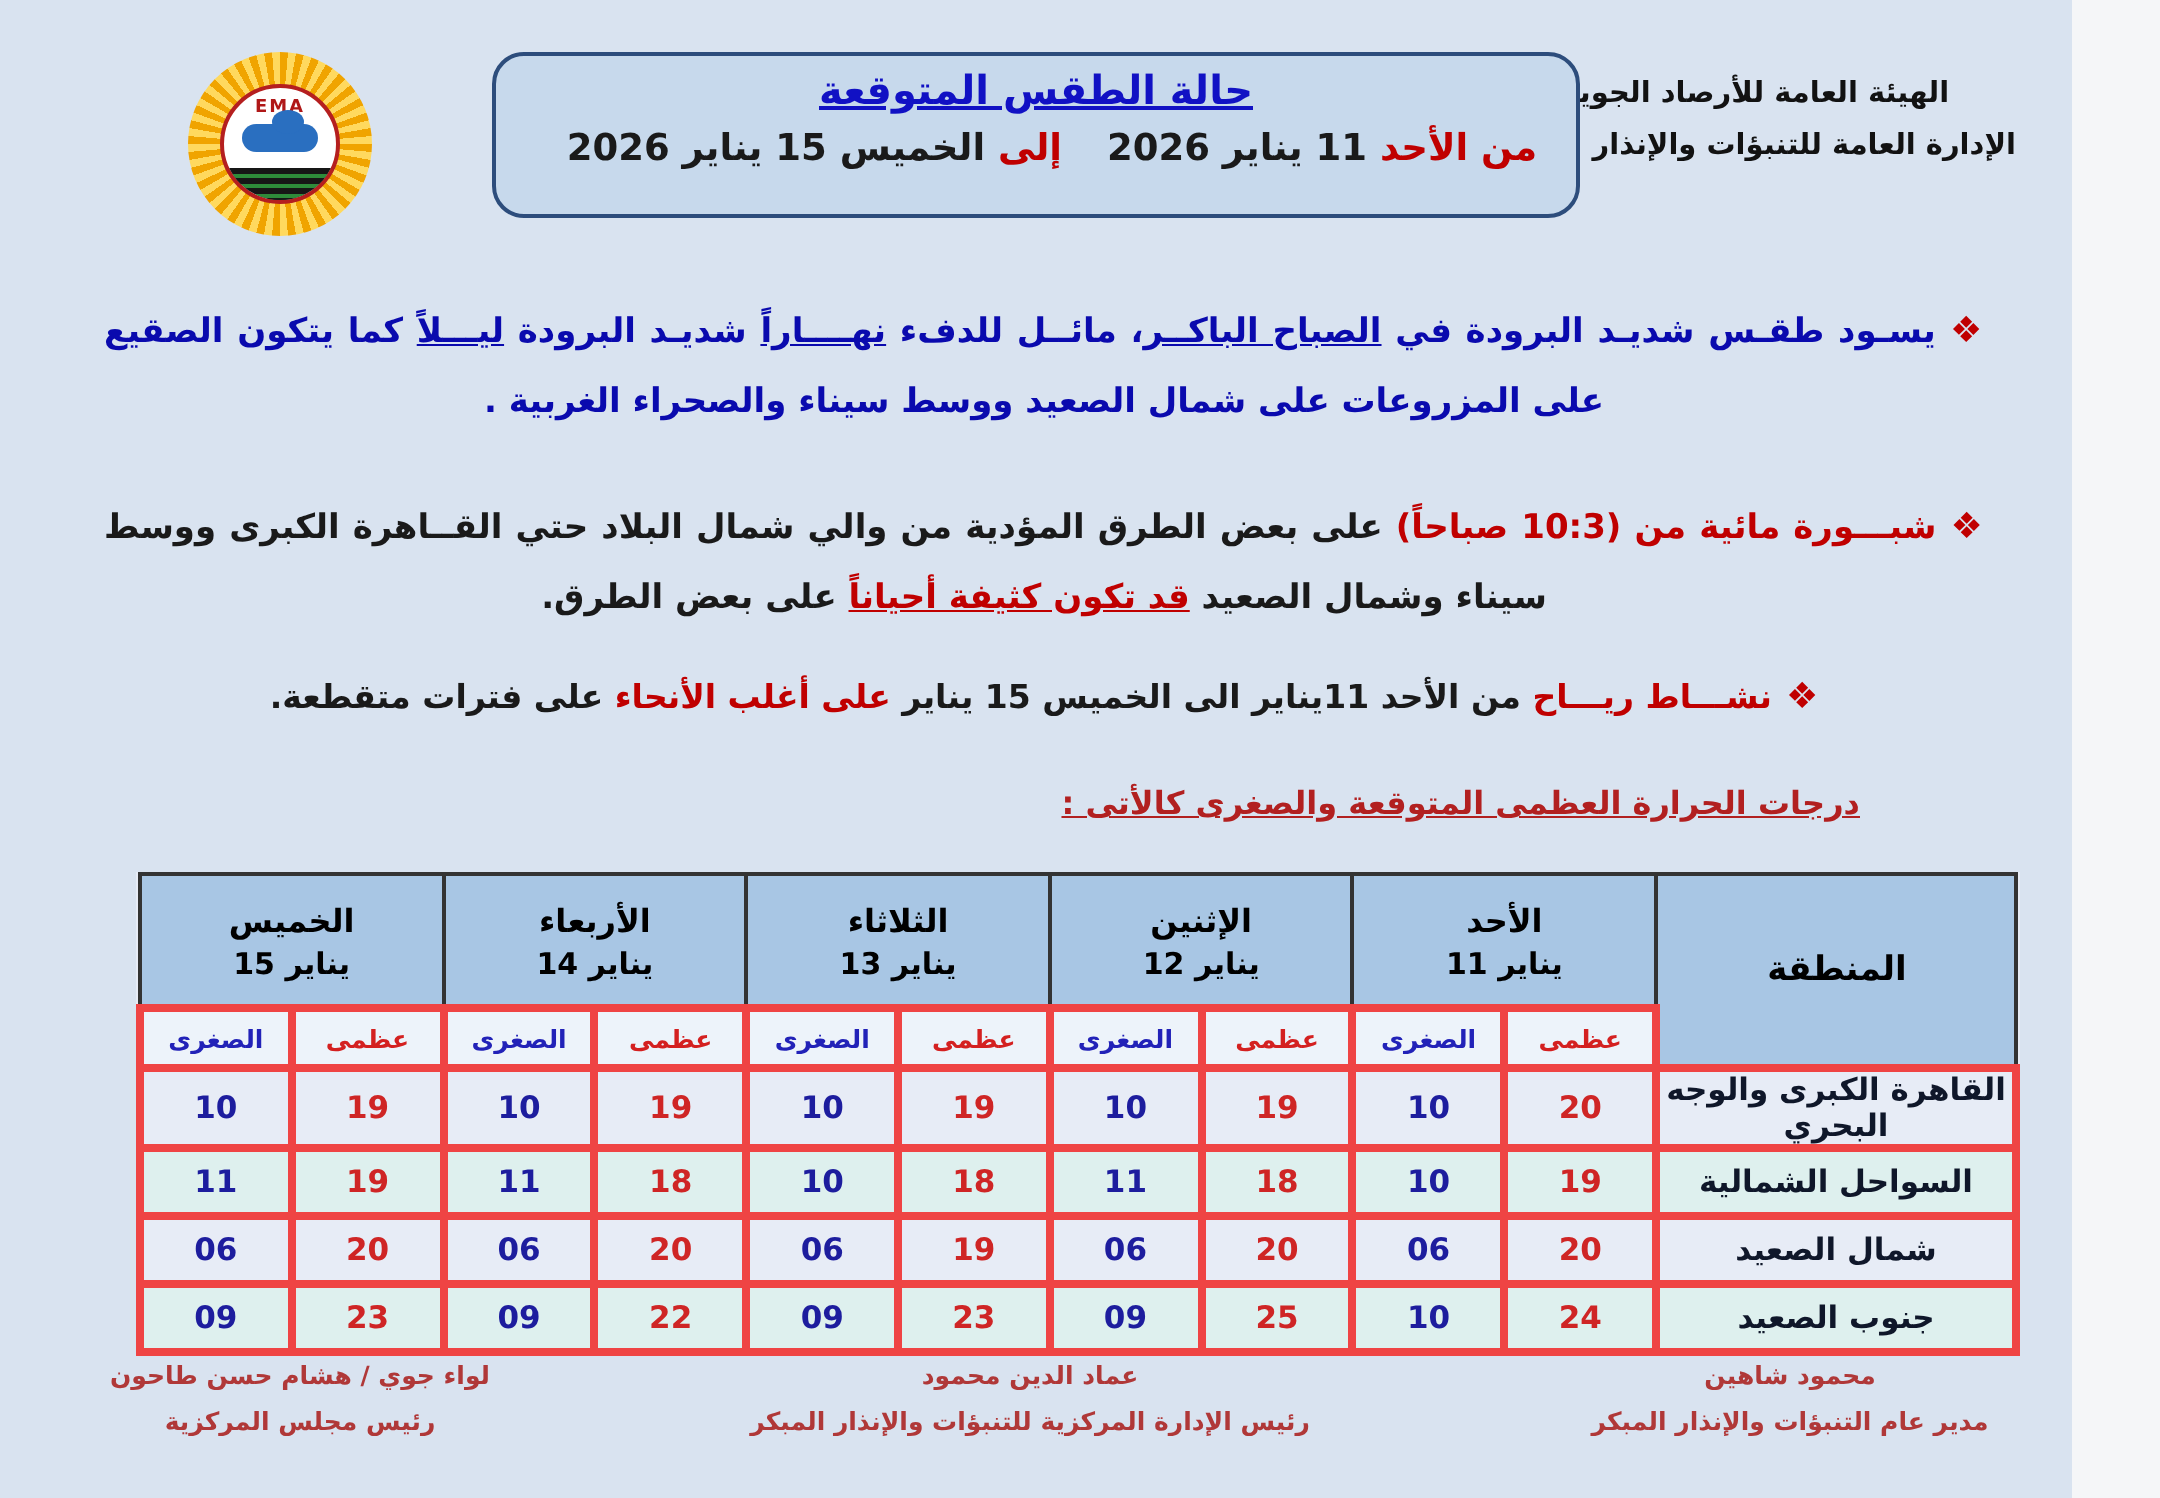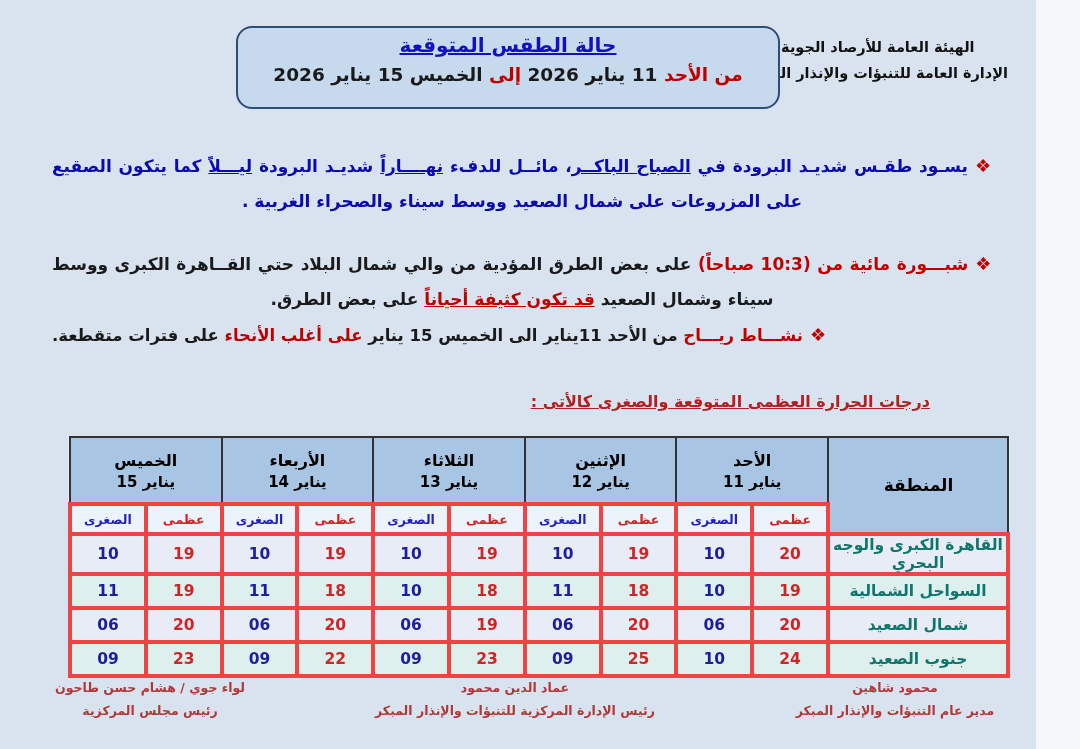--- a/index.html
+++ b/index.html
@@ -8,30 +8,30 @@
     background:#d9e3f0;font-family:"DejaVu Sans",sans-serif;direction:rtl;
   }
   .white-strip{position:absolute;top:0;right:0;width:44px;height:749px;background:#f5f6f8;}
 
   
   .org{
     position:absolute;top:34px;right:72px;text-align:center;
     font-size:14.5px;font-weight:bold;color:#121212;line-height:1.8;
   }
   .title-box{
-    position:absolute;top:26px;right:300px;width:540px;height:74px;
+    position:absolute;top:26px;right:290px;width:540px;height:74px;
     background:#c7d9ec;border:2.5px solid #2d4d7c;border-radius:16px;
     text-align:center;padding-top:5px;box-sizing:content-box;
   }
   .title-box .ttl{
     color:#1111c4;font-size:20px;font-weight:bold;text-decoration:underline;
   }
   .title-box .date-line{font-size:18.5px;font-weight:bold;margin-top:7px;}
   .rd{color:#c00000;}
-  .blk{color:#1a1a1a;}
+  .blk{color:#1a1a1a;margin-left:16px;}
 
   
   .logo{position:absolute;top:26px;left:94px;width:92px;height:92px;}
   .sun{
     width:92px;height:92px;border-radius:50%;
     background:repeating-conic-gradient(#f0a400 0deg 5deg,#ffd95e 5deg 10deg);
   }
   .globe{
     position:absolute;top:16px;left:16px;width:60px;height:60px;border-radius:50%;
     overflow:hidden;border:2px solid #b51f1f;background:#ffffff;box-sizing:border-box;
@@ -49,21 +49,21 @@
     background-image:repeating-linear-gradient(180deg,#161616 0 3px,#2e8b3a 3px 5px);
   }
 
   
   .bullet{position:absolute;right:88px;width:940px;font-weight:bold;}
   .dmd{color:#c00000;font-size:18px;margin-left:7px;}
   .b1{top:148px;color:#0a0aae;font-size:17px;line-height:2.0;text-align:justify;text-align-last:center;}
   .b1 .u{text-decoration:underline;}
   .b2{top:246px;color:#1a1a1a;font-size:17px;line-height:2.0;text-align:justify;text-align-last:center;}
   .b2 .ru{color:#c00000;text-decoration:underline;}
-  .b3{top:324px;color:#1a1a1a;font-size:16.5px;text-align:left;}
+  .b3{top:338px;color:#1a1a1a;font-size:16.5px;text-align:center;}
 
   .tbl-heading{
     position:absolute;top:392px;right:150px;
     font-size:16px;font-weight:bold;color:#b22020;text-decoration:underline;
   }
 
   
   .temp-table{
     position:absolute;top:436px;right:70px;width:942px;
     border-collapse:collapse;table-layout:fixed;background:#e7ecf6;
@@ -75,21 +75,21 @@
   .day-h .dname{font-size:16px;line-height:1.5;}
   .day-h .ddate{font-size:15px;direction:ltr;}
   .sub-h{background:#edf3fa;height:26px;font-size:12.5px;font-weight:bold;}
   .sub-h.mx{color:#d42020;}
   .sub-h.mn{color:#2222b8;}
   .temp-table tbody td{height:30px;font-size:15.5px;font-weight:bold;}
   .temp-table tbody tr:nth-child(odd){background:#e7ecf6;}
   .temp-table tbody tr:nth-child(even){background:#def0ee;}
   td.mx{color:#cf2525;}
   td.mn{color:#1d1d9e;}
-  td.region-name{font-size:14.5px;font-weight:bold;color:#0f766e;}
+  td.region-name{font-size:14.5px;font-weight:bold;color:#0f172a;}
 
   
   .sig{
     position:absolute;top:676px;text-align:center;color:#b03838;
     font-weight:bold;font-size:12.5px;line-height:1.85;
   }
   .sig-right{right:60px;width:250px;}
   .sig-center{right:415px;width:300px;}
   .sig-left{left:25px;width:250px;}
 </style>
@@ -104,20 +104,28 @@
     <div>الإدارة العامة للتنبؤات والإنذار المبكر</div>
   </div>
 
   <div class="title-box">
     <div class="ttl">حالة الطقس المتوقعة</div>
     <div class="date-line">
       <span class="rd">من الأحد</span><span class="blk"> 11 يناير 2026 </span><span class="rd">إلى</span><span class="blk"> الخميس 15 يناير 2026</span>
     </div>
   </div>
 
+  <div class="logo">
+    <div class="sun"></div>
+    <div class="globe">
+      <div class="ema-txt">EMA</div>
+      <div class="cloud"></div>
+      <div class="band-bottom"></div>
+    </div>
+  </div>
 
   <div class="bullet b1">
     <span class="dmd">❖</span><span>يسـود طقـس شديـد البرودة في </span><span class="u">الصباح الباكــر</span><span>، مائــل للدفء </span><span class="u">نهــــاراً</span><span> شديـد البرودة </span><span class="u">ليـــلاً</span><span> كما يتكون الصقيع على المزروعات على شمال الصعيد ووسط سيناء والصحراء الغربية .</span>
   </div>
 
   <div class="bullet b2">
     <span class="dmd">❖</span><span class="rd">شبـــورة مائية من (10:3 صباحاً) </span><span>على بعض الطرق المؤدية من والي شمال البلاد حتي القــاهرة الكبرى ووسط سيناء وشمال الصعيد </span><span class="ru">قد تكون كثيفة أحياناً</span><span> على بعض الطرق.</span>
   </div>
 
   <div class="bullet b3">

